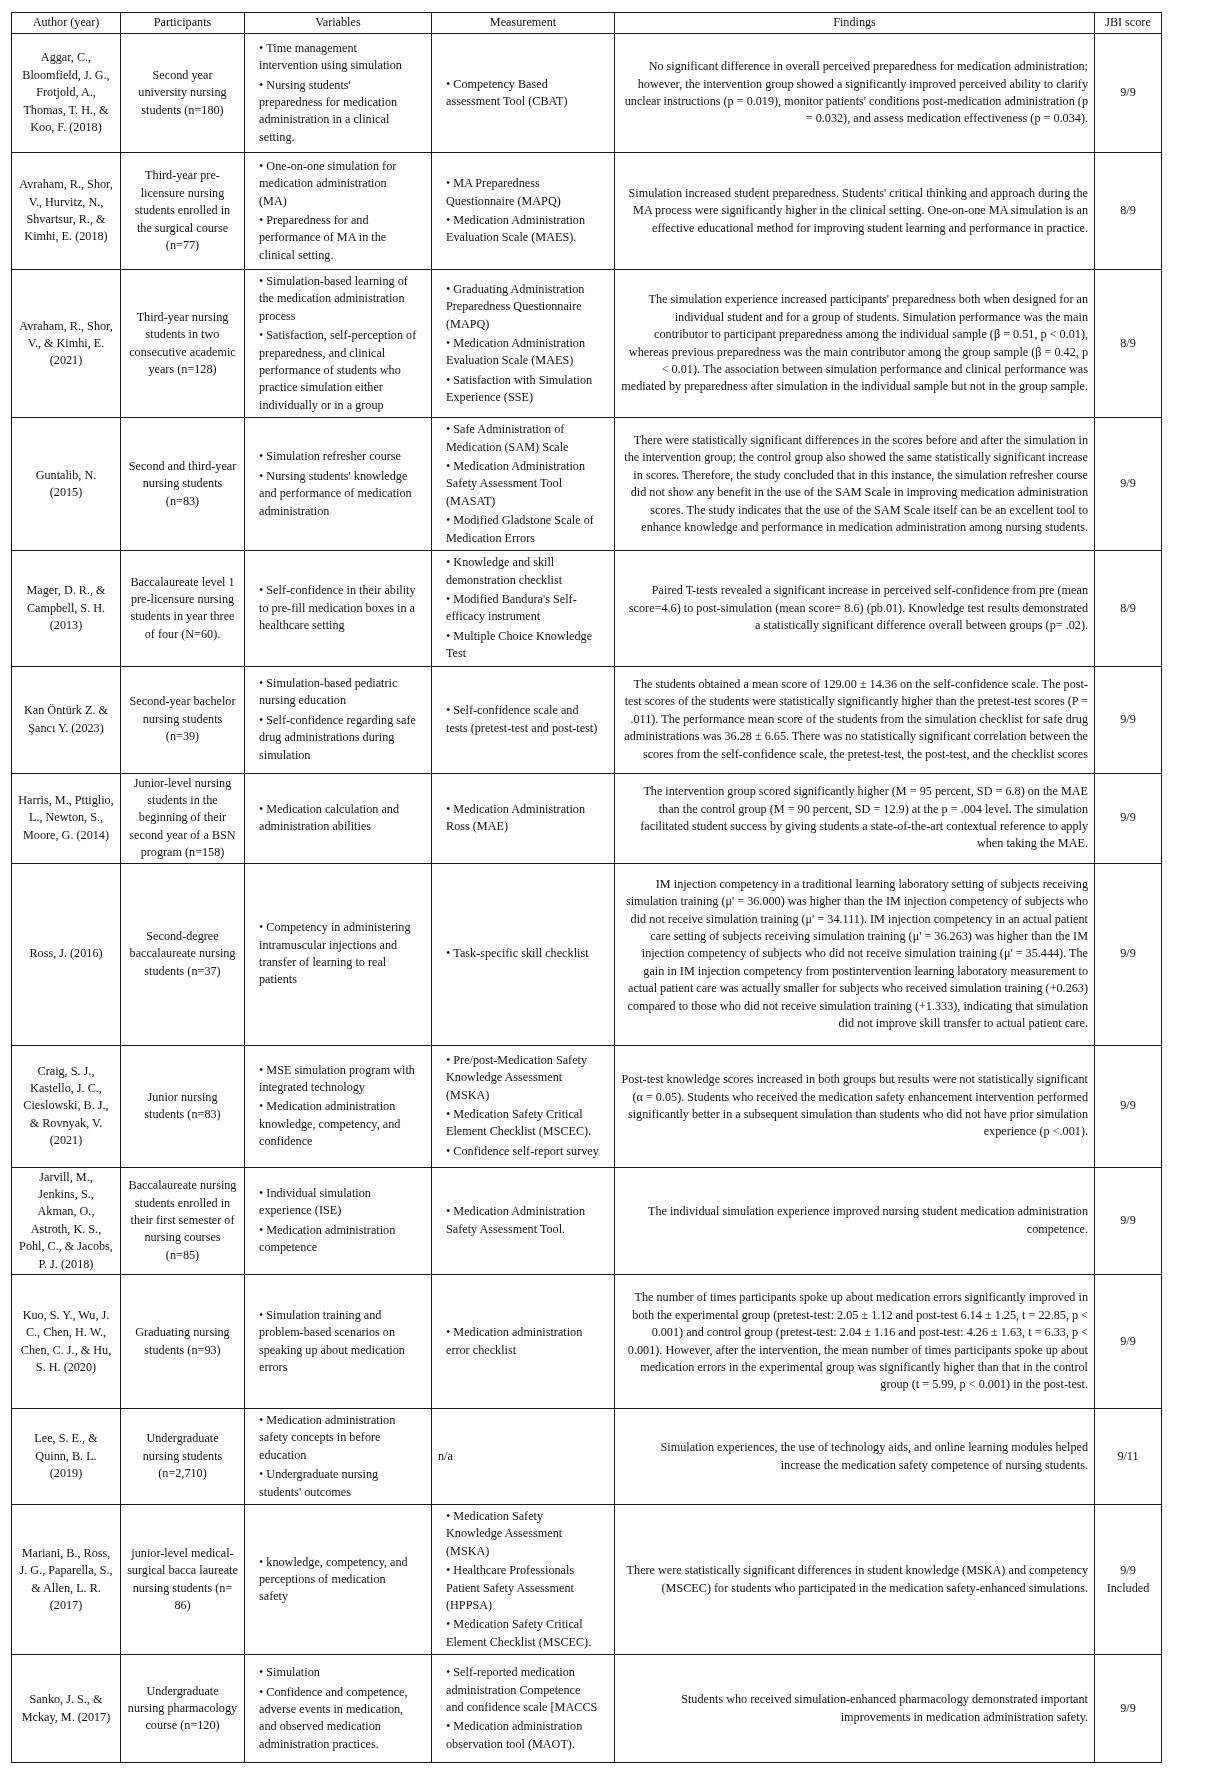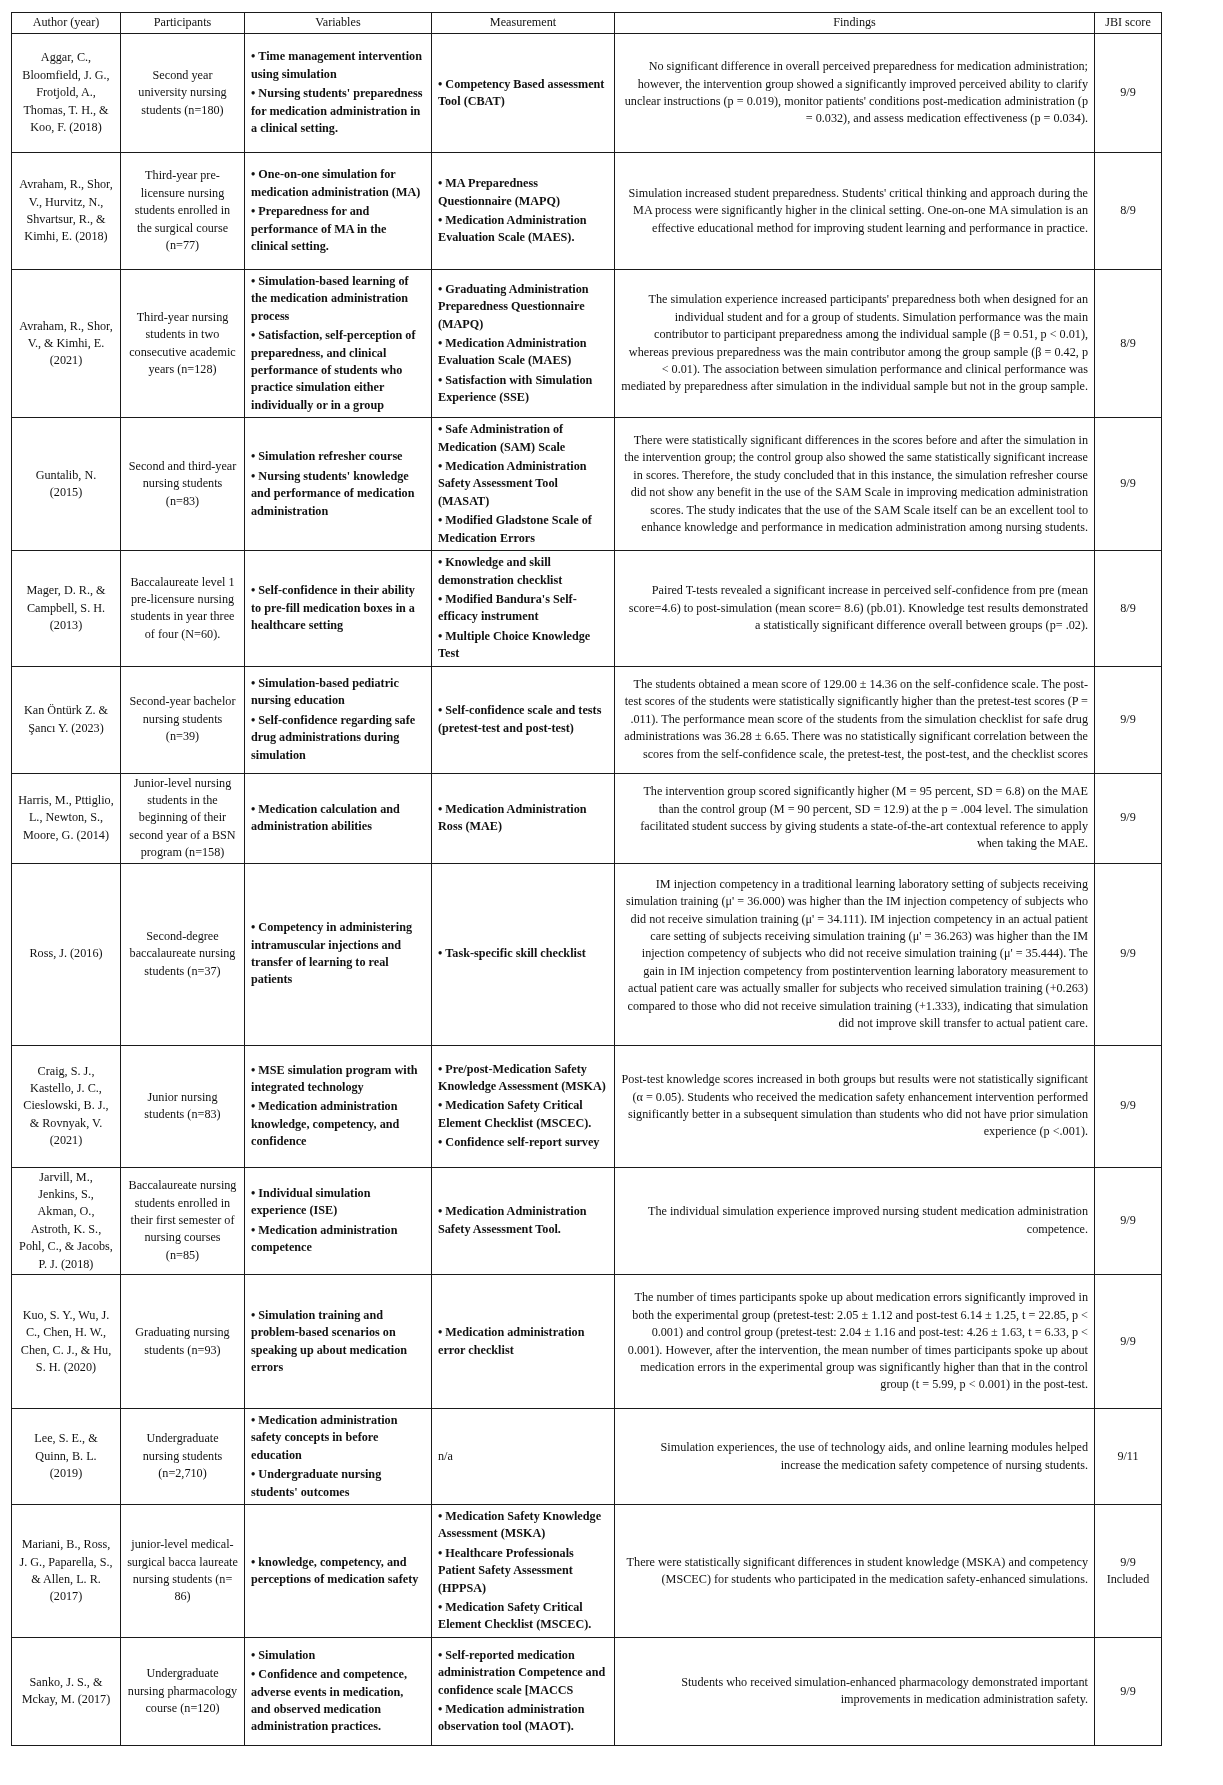--- a/index.html
+++ b/index.html
@@ -13,21 +13,21 @@
     table-layout: fixed;
   }
   table.review th, table.review td {
     border: 1.2px solid #1a1a1a;
     padding: 1px 6px;
     vertical-align: middle;
   }
   table.review th { font-weight: normal; text-align: center; height: 20px; padding: 0 4px; }
   td.c-author, td.c-part, td.c-score { text-align: center; }
   td.c-var, td.c-meas, td.c-find { text-align: left; }
-  .bullet { display: block; margin: 2px 0; font-weight: bold; }
+  .bullet { display: block; margin: 2px 8px; }
   .bullet::before { content: "\2022\00a0"; }
   col.w-author { width: 109px; }
   col.w-part   { width: 124px; }
   col.w-var    { width: 187px; }
   col.w-meas   { width: 183px; }
   col.w-find   { width: 480px; }
   col.w-score  { width: 67px; }
   td.c-find { padding-left: 8px; padding-right: 6px; text-align: right; }
 </style>
 </head>

